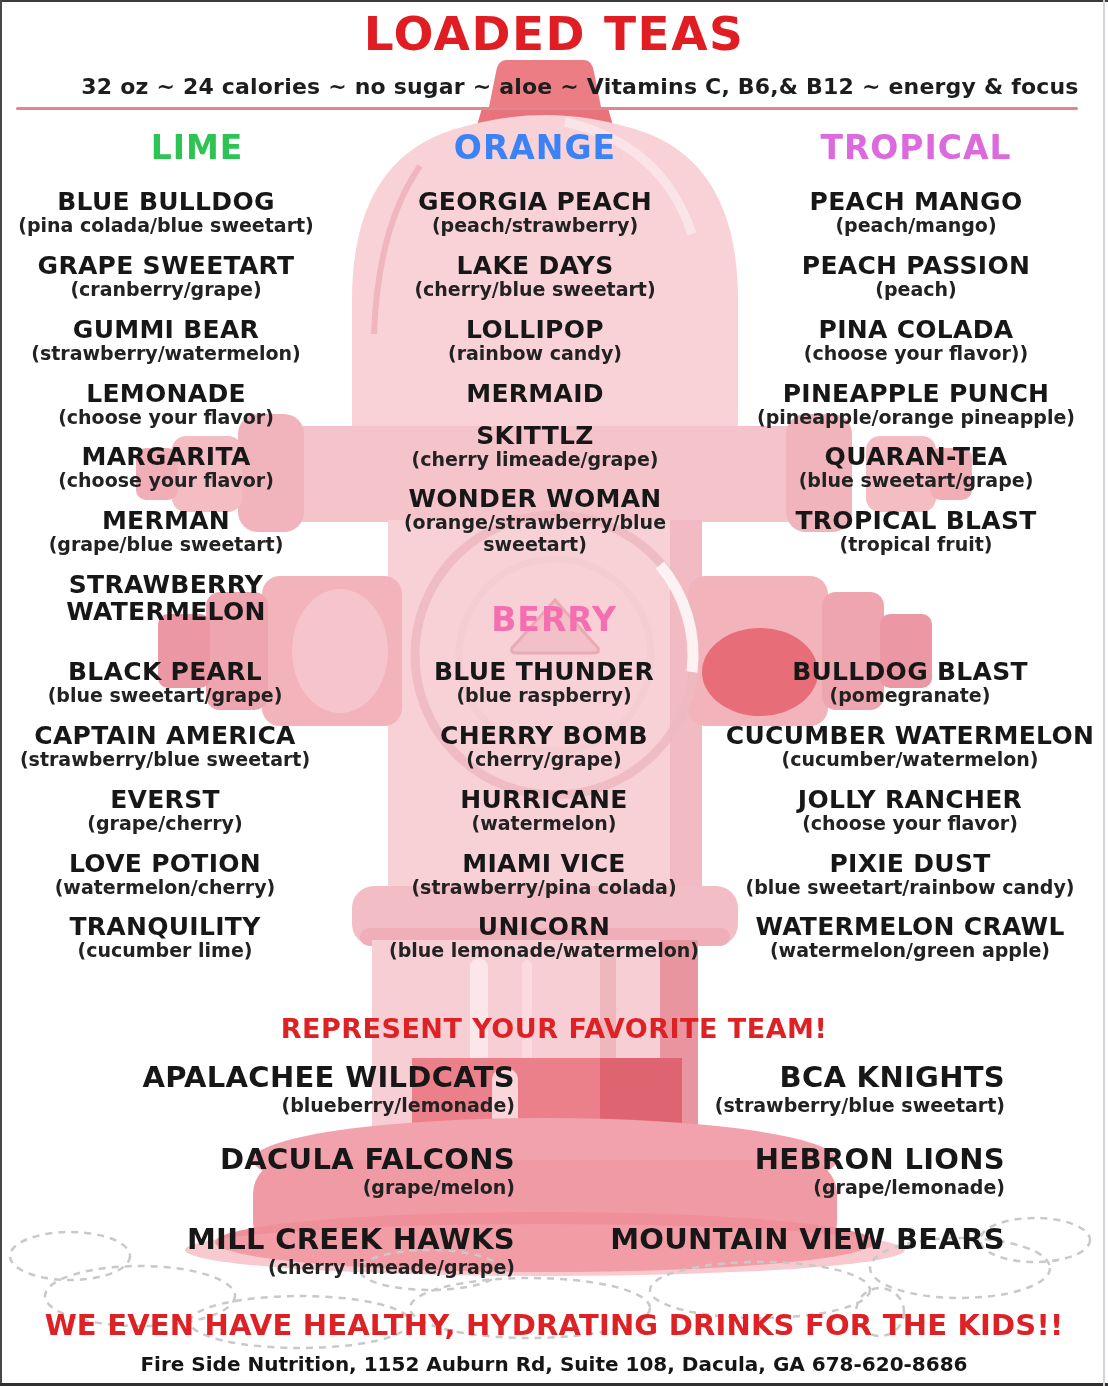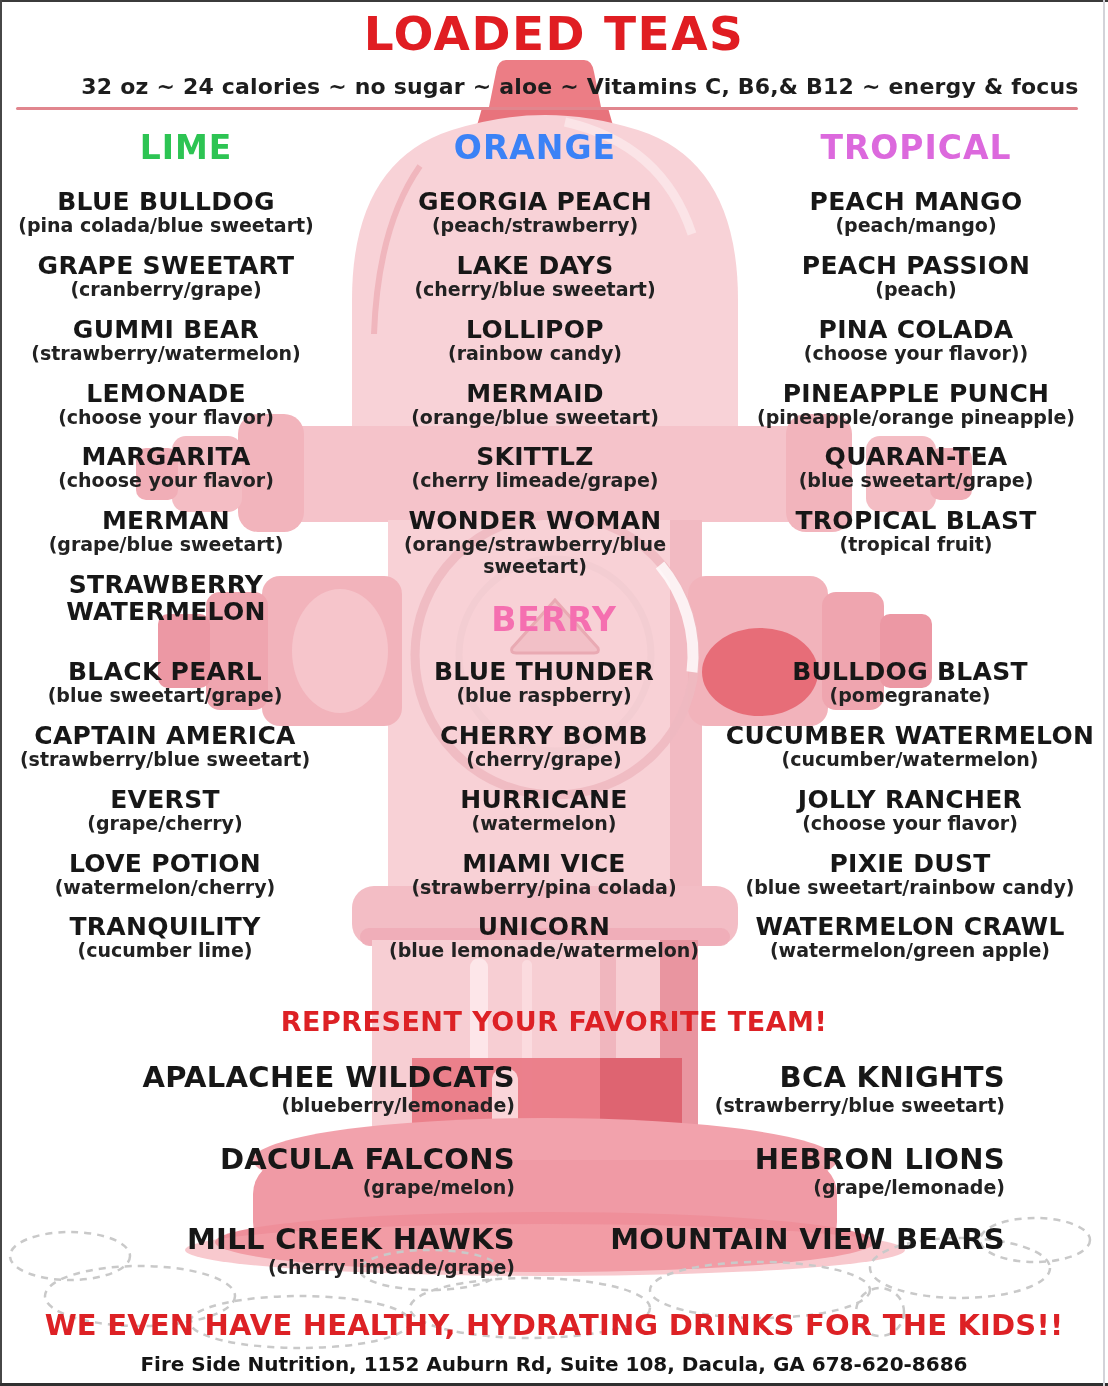--- a/index.html
+++ b/index.html
@@ -13,21 +13,21 @@
   .edge-top{position:absolute;top:0;left:0;width:100%;height:2px;background:#3b3b3b;z-index:5;}
   .edge-left{position:absolute;top:0;left:0;width:2px;height:100%;background:#474747;z-index:5;}
   .edge-bottom{position:absolute;bottom:0;left:0;width:100%;height:3px;background:#303030;z-index:5;}
   .edge-right{position:absolute;top:0;right:3px;width:2px;height:100%;background:#d3d3d9;z-index:5;}
 
   .title{top:6px; left:0; width:100%; text-align:center; font-size:47px; font-weight:bold; letter-spacing:1.5px;}
   .subtitle{top:74px; left:0; width:100%; text-align:center; font-size:22px; font-weight:bold; color:#1d1d1d; letter-spacing:0.2px;padding-left:26px;}
   .divider{top:107px; left:16px; width:1062px; height:3px; background:#e1868e; border-radius:2px;}
 
   .col-header{top:128px; text-align:center; font-size:33px; font-weight:bold; letter-spacing:1px;}
-  .hdr-lime{left:4px; width:332px;padding-left:16px;}
+  .hdr-lime{left:15px; width:332px;padding-left:16px;}
   .hdr-orange{left:366px; width:338px;}
   .hdr-tropical{left:740px; width:352px;}
 
   .menu-col{text-align:center;}
   .col-lime{top:188px; left:0; width:332px;}
   .col-orange{top:188px; left:366px; width:338px;}
   .col-tropical{top:188px; left:740px; width:352px;}
 
   .m-item{margin-bottom:15px;}
   .m-name{font-size:25px; font-weight:bold; color:#171717; line-height:1.08; letter-spacing:0.3px;}
@@ -172,21 +172,20 @@
     <div class="m-item">
         <div class="m-name">LAKE DAYS</div>
         <div class="m-flavor">(cherry/blue sweetart)</div>
       </div>
     <div class="m-item">
         <div class="m-name">LOLLIPOP</div>
         <div class="m-flavor">(rainbow candy)</div>
       </div>
     <div class="m-item">
         <div class="m-name">MERMAID</div>
-        <div class="m-flavor">(orange/blue sweetart)</div>
       </div>
     <div class="m-item">
         <div class="m-name">SKITTLZ</div>
         <div class="m-flavor">(cherry limeade/grape)</div>
       </div>
     <div class="m-item">
         <div class="m-name">WONDER WOMAN</div>
         <div class="m-flavor">(orange/strawberry/blue sweetart)</div>
       </div>
   </div>
@@ -282,21 +281,21 @@
     <div class="m-item">
         <div class="m-name">PIXIE DUST</div>
         <div class="m-flavor">(blue sweetart/rainbow candy)</div>
       </div>
     <div class="m-item">
         <div class="m-name">WATERMELON CRAWL</div>
         <div class="m-flavor">(watermelon/green apple)</div>
       </div>
   </div>
 
-  <div class="layer team-heading" style="color: rgb(221, 33, 37);">REPRESENT YOUR FAVORITE TEAM!</div>
+  <div class="layer team-heading" style="color: rgb(221, 33, 37); margin-top: 7px;">REPRESENT YOUR FAVORITE TEAM!</div>
 
   <div class="layer team-col team-left row-a">
     <div class="t-name">APALACHEE WILDCATS</div>
     <div class="t-flavor">(blueberry/lemonade)</div>
   </div>
   <div class="layer team-col team-right row-a">
     <div class="t-name">BCA KNIGHTS</div>
     <div class="t-flavor">(strawberry/blue sweetart)</div>
   </div>
   <div class="layer team-col team-left row-b">

